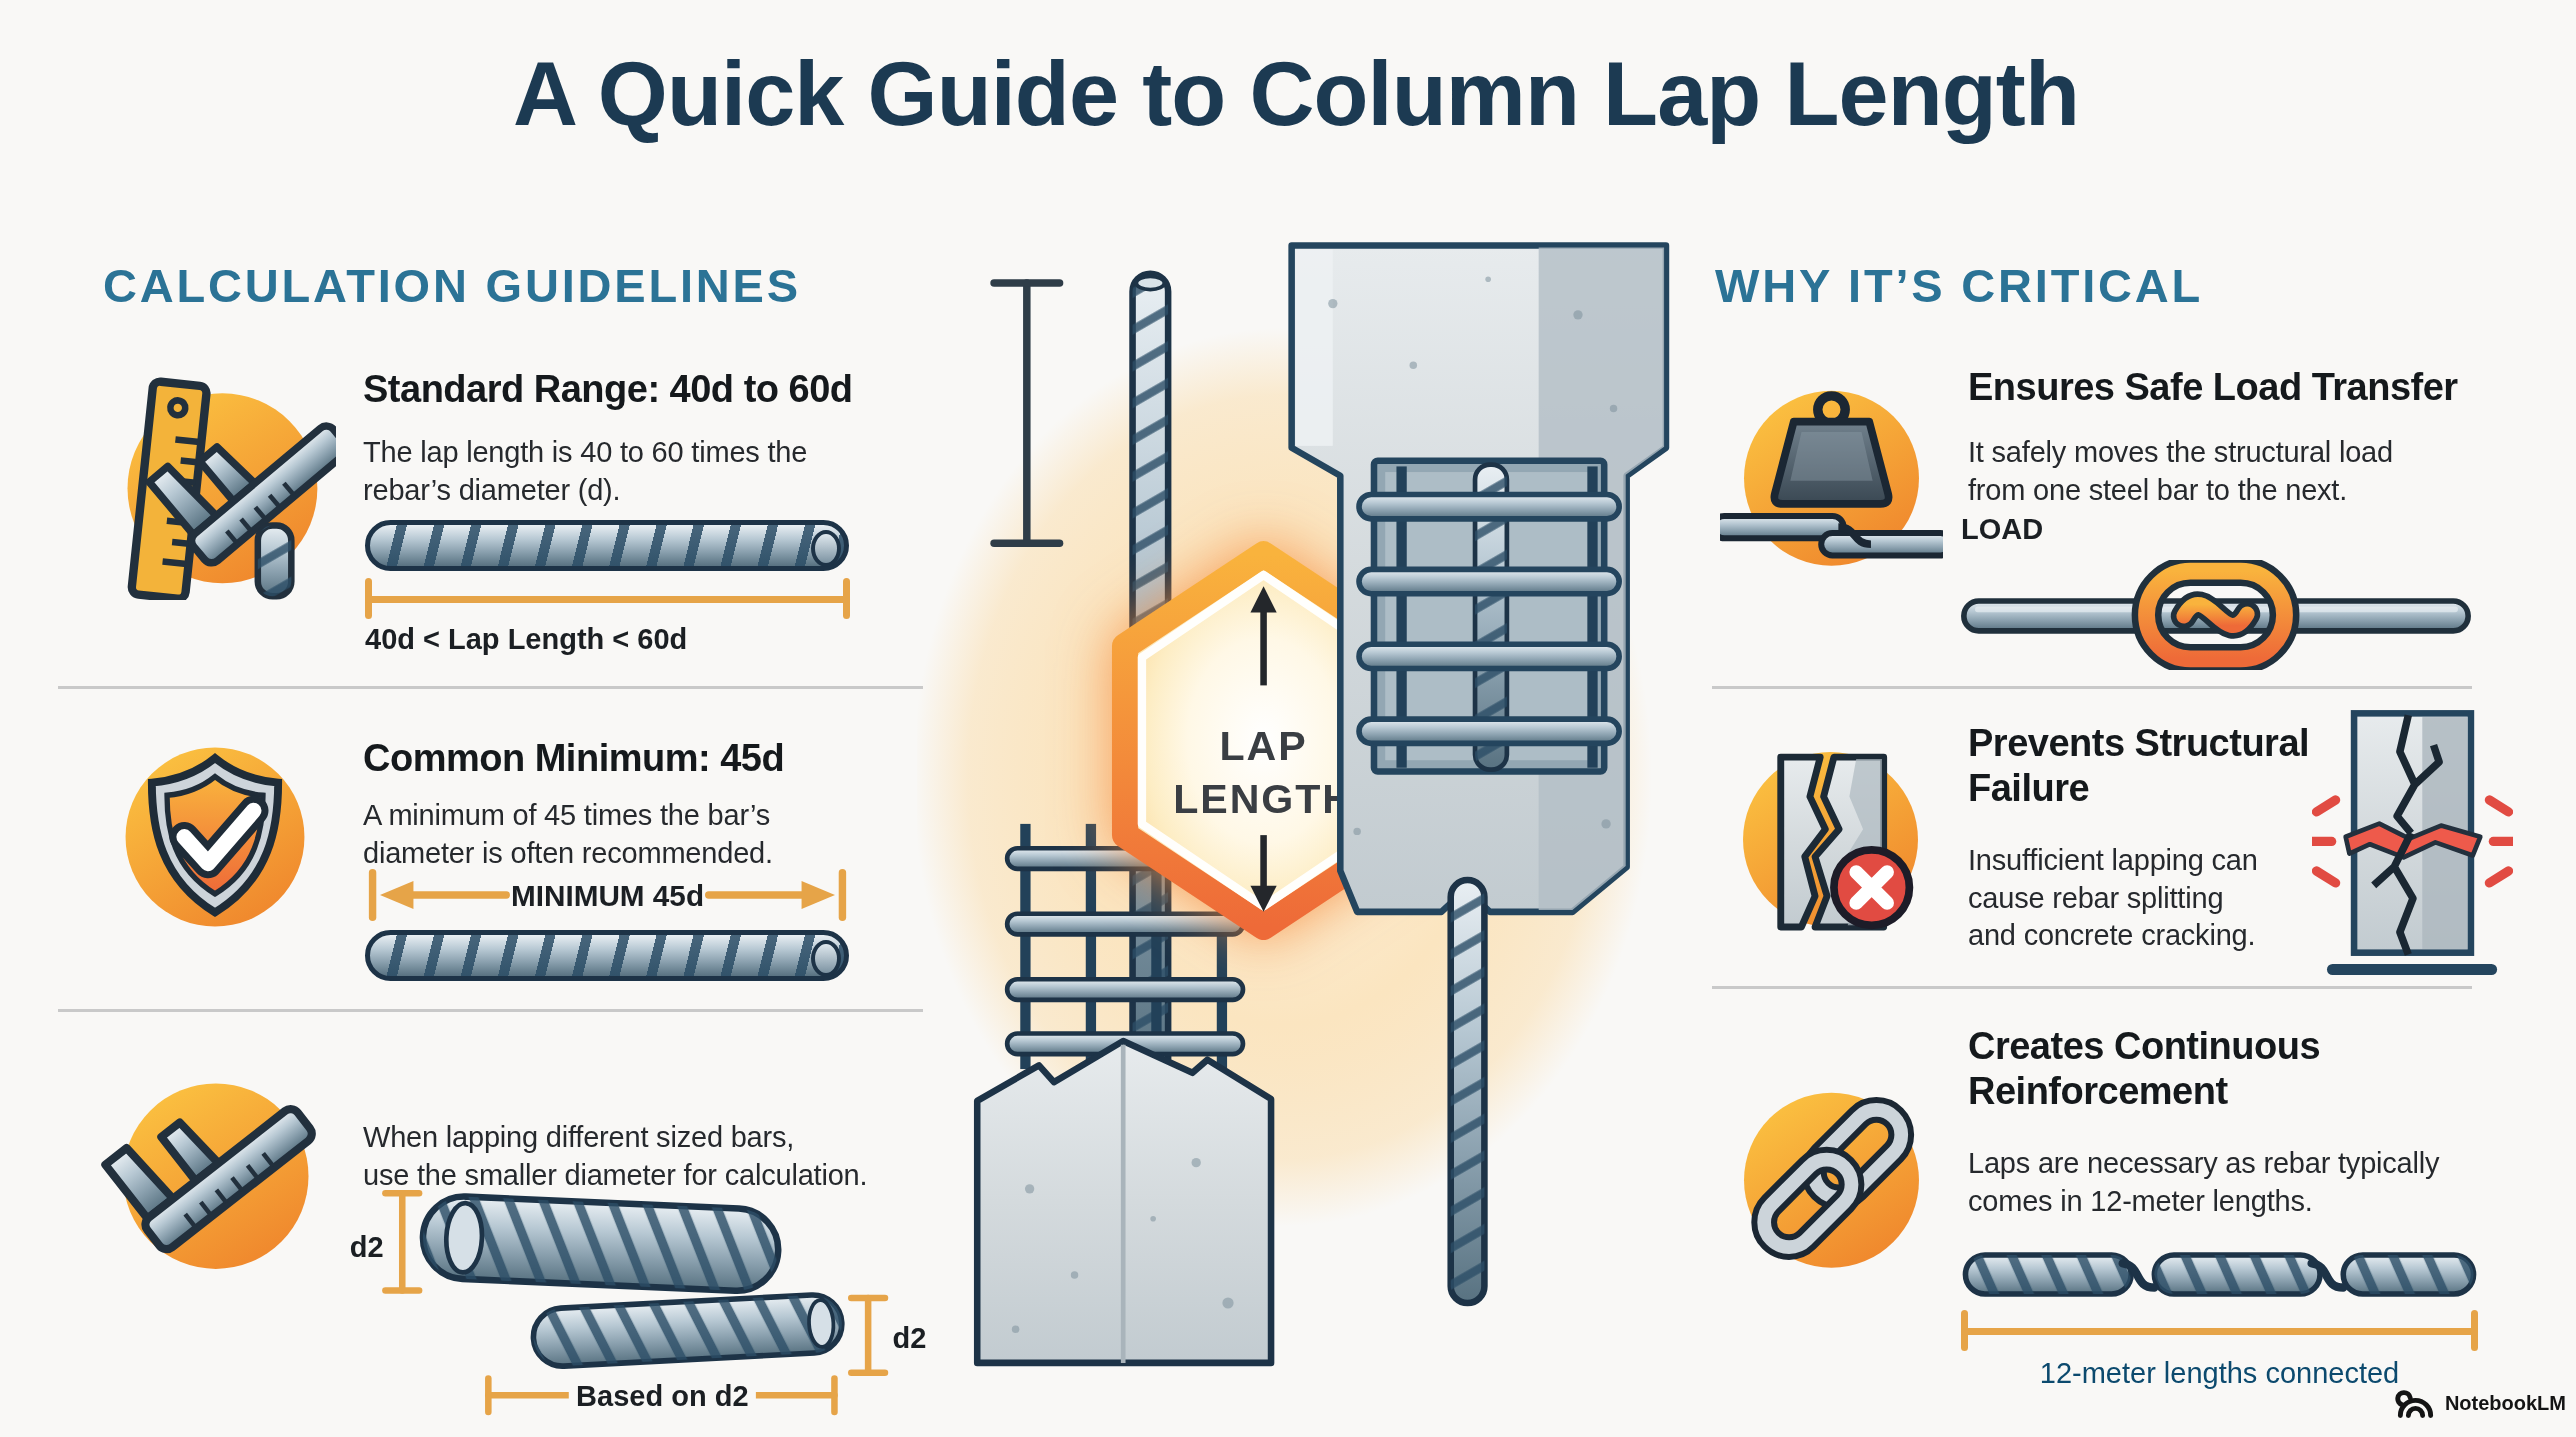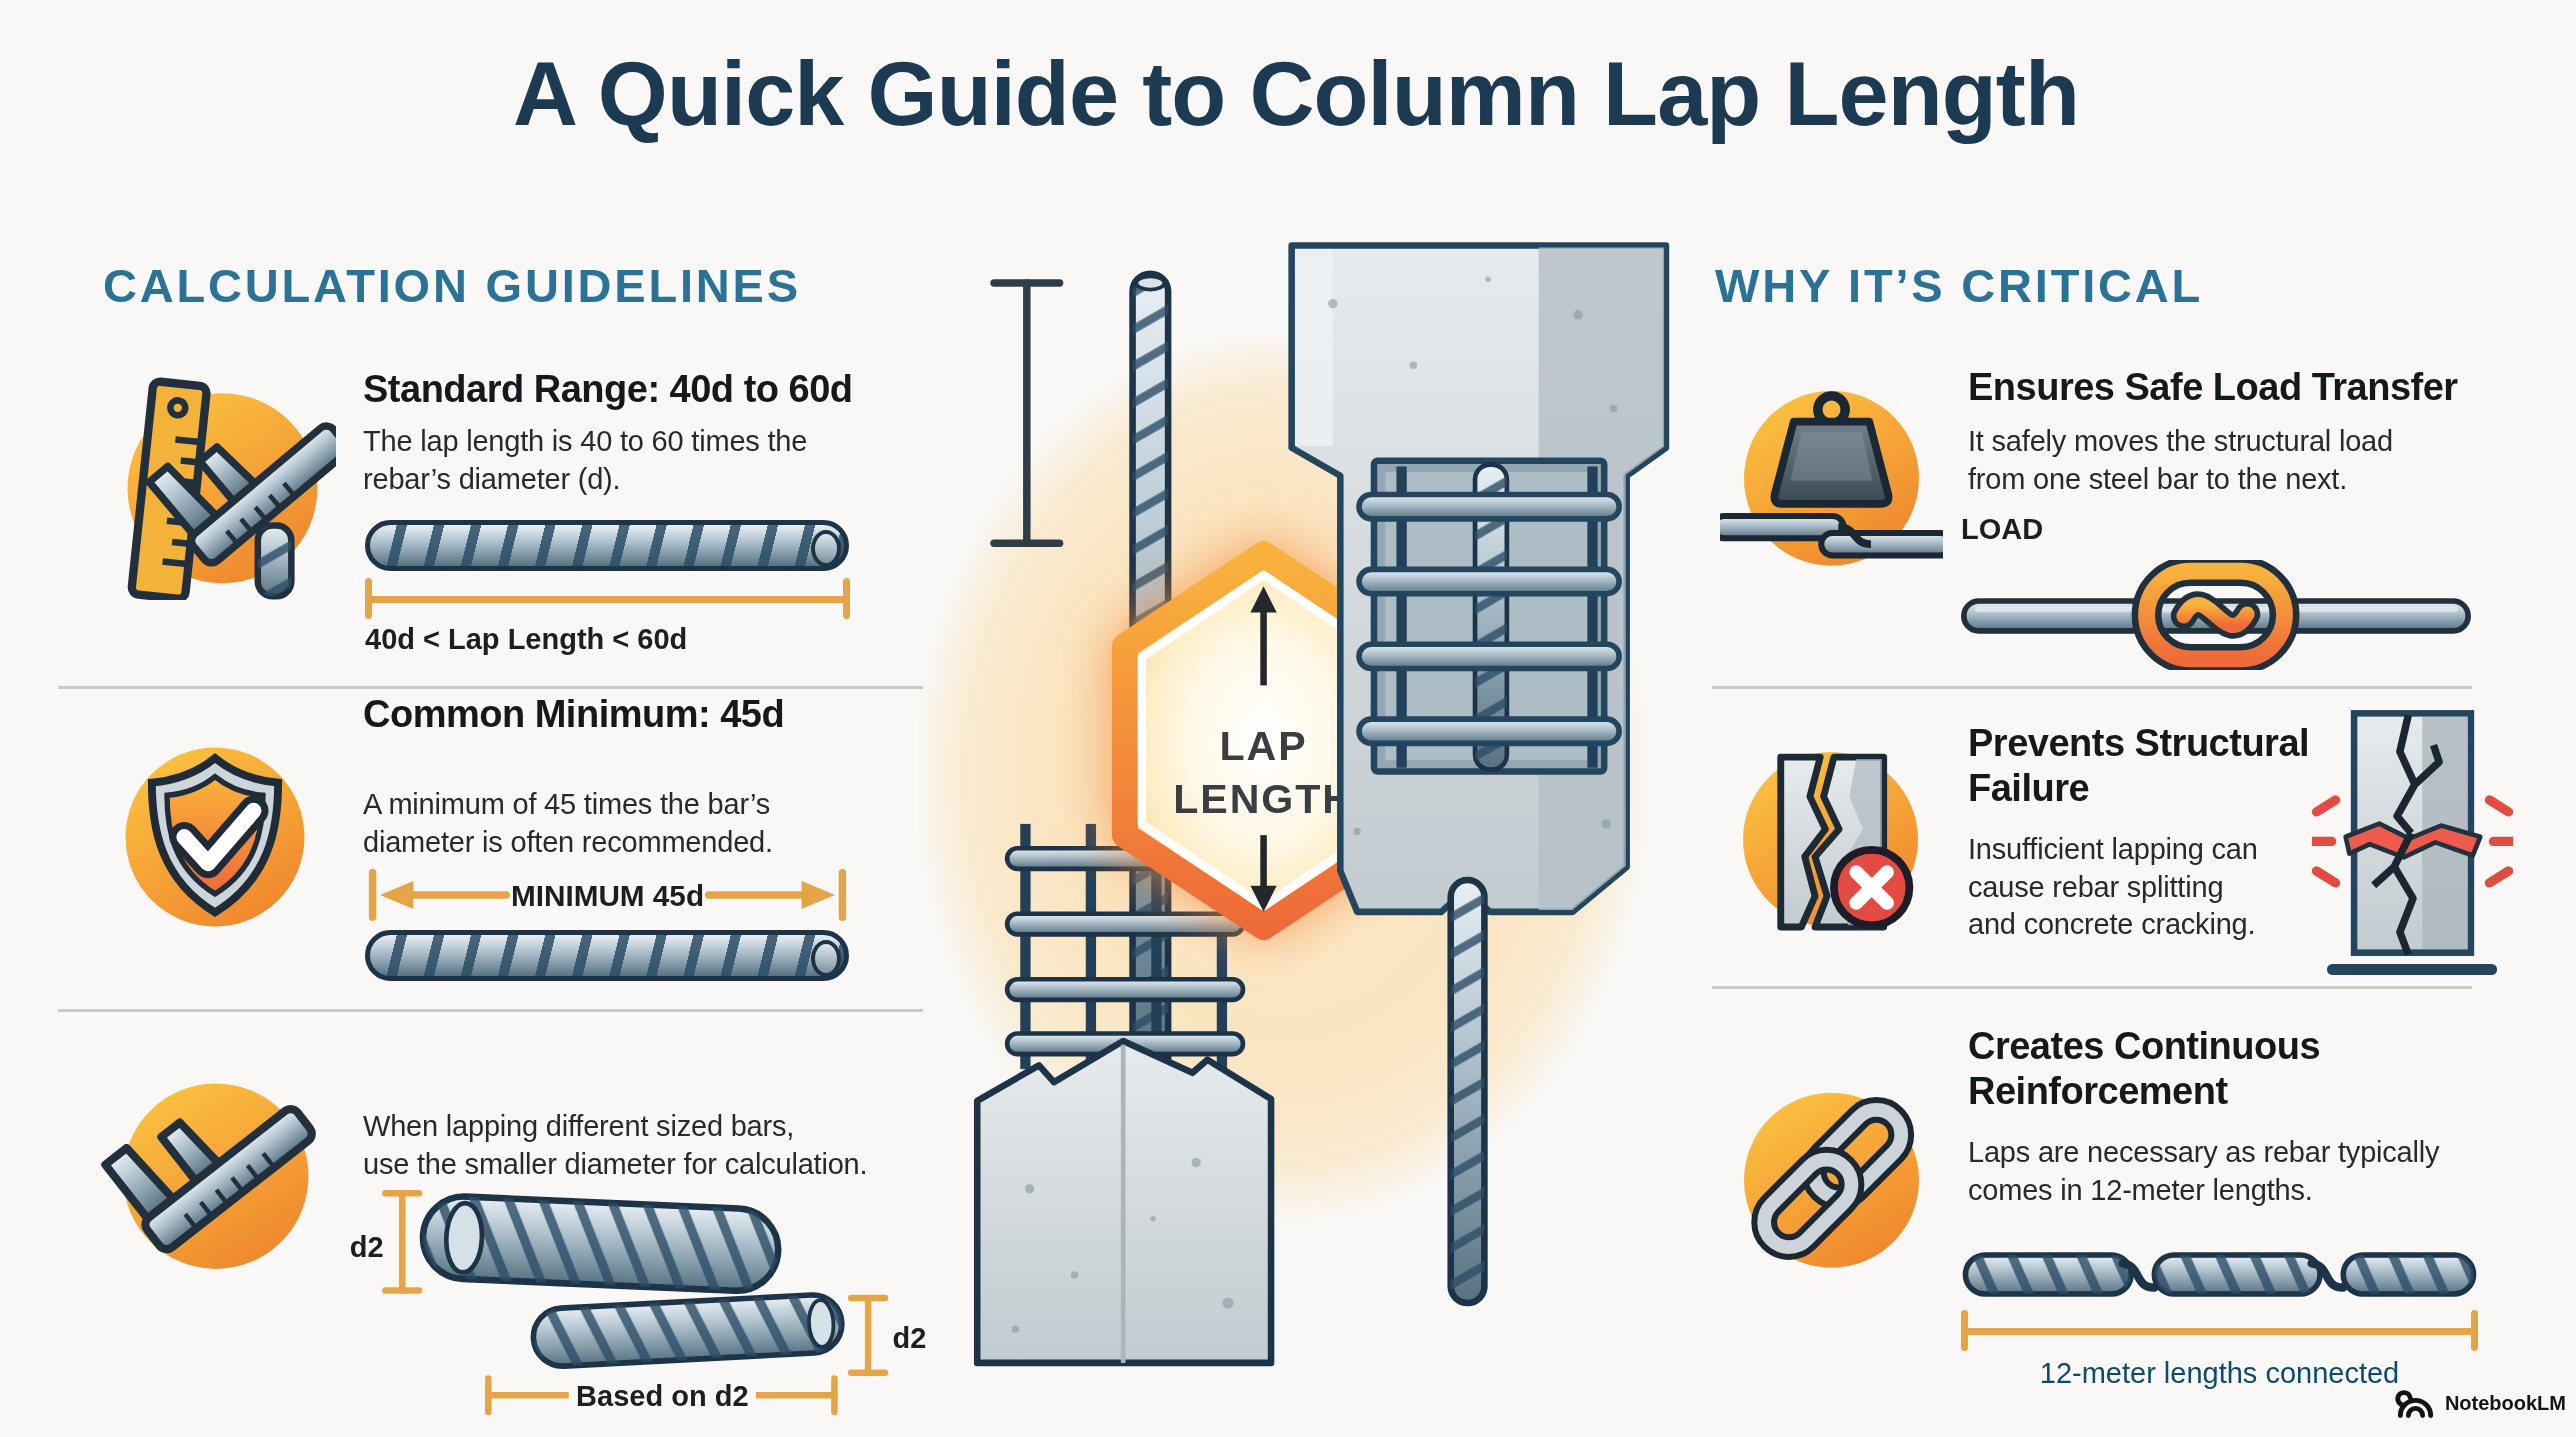--- a/index.html
+++ b/index.html
@@ -3,21 +3,21 @@
 <meta charset="utf-8">
 <style>
   html,body{margin:0;padding:0;background:#f9f8f6;}
   #page{position:relative;width:2576px;height:1438px;background:#f9f8f6;overflow:hidden;
         font-family:"Liberation Sans",sans-serif;color:#1b1f23;padding-left:16px;}
   .abs{position:absolute;}
   .title{left:0;top:43px;width:100%;text-align:center;font-size:90px;font-weight:bold;
          color:#1c3a52;letter-spacing:-0.9px;}
   .colhead{font-size:47px;font-weight:bold;color:#2b7396;letter-spacing:2.8px;}
   .ititle{font-size:38px;font-weight:bold;color:#15191c;line-height:1.18;letter-spacing:-0.5px;white-space:pre-line;}
-  .ibody{font-size:29px;color:#26292d;line-height:1.3;letter-spacing:-0.2px;white-space:pre-line;}
+  .ibody{font-size:29px;color:#26292d;line-height:1.3;letter-spacing:-0.2px;white-space:pre-line;margin-top:11px;}
   .blabel{font-size:29px;font-weight:bold;color:#1b1f23;text-align:left;}
   .nlabel{font-size:29px;color:#0c4a6e;text-align:center;}
   .divider{height:2.8px;background:#c9c9c9;}
   .rebar{border:5.6px solid #1d3347;border-radius:26px;
     background:
       repeating-linear-gradient(104deg, rgba(0,0,0,0) 0 26px, rgba(43,77,102,.85) 26px 36px),
       linear-gradient(180deg,#e9eff3 0%,#b7c8d3 35%,#8ba1af 65%,#587281 100%);}
   .rebar::after{content:"";position:absolute;right:2.8px;top:12%;width:22.5px;height:72%;
       border:4.7px solid #1d3347;border-radius:50%;
       background:linear-gradient(180deg,#dfe8ee,#7c93a2);}
@@ -129,21 +129,21 @@
   <svg class="abs" style="left:101px;top:723px" width="228" height="228" viewBox="0 0 260 260">
     <circle cx="130" cy="130" r="102" fill="url(#ic)"></circle>
     <path d="M130,40 C152,58 178,66 202,68 C202,120 192,178 130,216 C68,178 58,120 58,68 C82,66 108,58 130,40 Z" fill="#cdd4da" stroke="#1f2c38" stroke-width="9"></path>
     <g transform="translate(130 128) scale(0.76) translate(-130 -128)">
       <path d="M130,40 C152,58 178,66 202,68 C202,120 192,178 130,216 C68,178 58,120 58,68 C82,66 108,58 130,40 Z" fill="url(#og)" stroke="#1f2c38" stroke-width="8"></path>
     </g>
     <path d="M95,130 L122,160 L174,100" fill="none" stroke="#1f2c38" stroke-width="34" stroke-linecap="round" stroke-linejoin="round"></path>
     <path d="M95,130 L122,160 L174,100" fill="none" stroke="#ffffff" stroke-width="18" stroke-linecap="round" stroke-linejoin="round"></path>
   </svg>
 
-  <div class="abs ititle" style="left:363px;top:692px;width:562px">Common Minimum: 45d</div>
+  <div class="abs ititle" style="left:363px;top:736px;width:562px">Common Minimum: 45d</div>
   <div class="abs ibody" style="left:363px;top:786px;width:562px">A minimum of 45 times the bar’s
 diameter is often recommended.</div>
   <svg class="abs" style="left:365px;top:869px" width="485" height="52" viewBox="0 0 518 56">
     <g stroke="#e6a448" stroke-width="8" stroke-linecap="round">
       <line x1="6" y1="4" x2="6" y2="52"></line>
         <line x1="512" y1="4" x2="512" y2="52"></line>
       <line x1="46" y1="28" x2="150" y2="28"></line>
         <line x1="368" y1="28" x2="472" y2="28"></line>
     </g>
     <polygon points="14,28 50,13 50,43" fill="#e6a448"></polygon>

